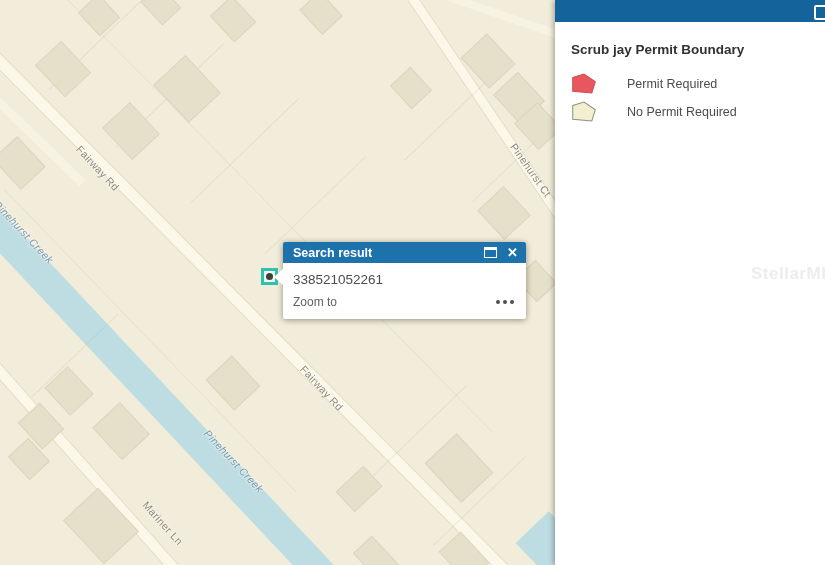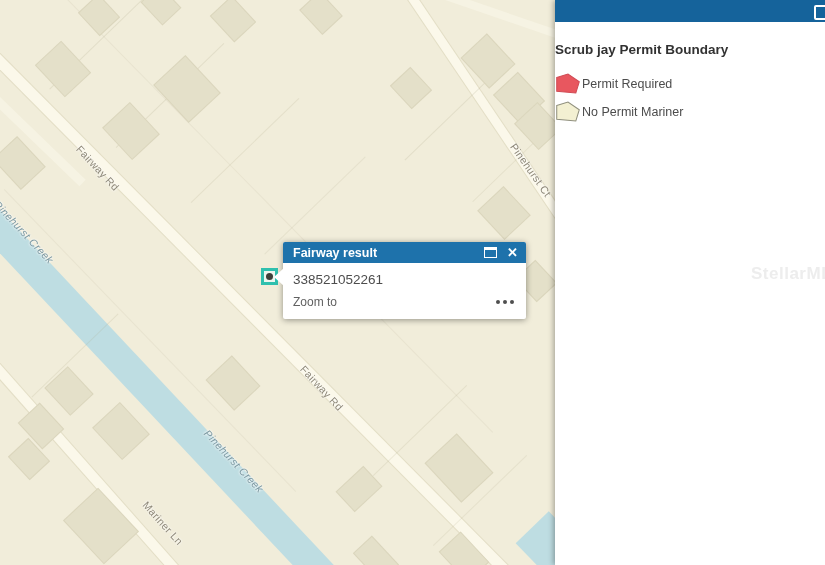--- a/index.html
+++ b/index.html
@@ -45,23 +45,23 @@
             border-radius:50%;background:#3e3f39;}
 
   
   .panel{position:absolute;right:0;top:0;width:270px;height:565px;background:#fff;
          box-shadow:-2px 0 5px rgba(0,0,0,.28);overflow:hidden;}
   .panel-header{height:22px;background:var(--legend_header,#15639b);color:#fff;
                 display:flex;align-items:center;padding-left:12px;position:relative;}
   .panel-header .ttl{font-size:14px;font-weight:bold;margin-top:36px;}
   .dock-icon{position:absolute;right:-6px;top:5px;width:13px;height:11px;
              border:2px solid #fff;border-radius:2px;cursor:pointer;}
-  .panel-body{padding:15px 0;}
+  .panel-body{padding:15px 16px;}
   .layer-title{font-size:13.5px;font-weight:bold;color:#323232;margin:5px 0 15px;}
-  .legend-item{display:flex;align-items:center;gap:1px;margin-bottom:5px;}
+  .legend-item{display:flex;align-items:center;gap:30px;margin-bottom:5px;}
   .legend-item svg{flex:none;display:block;}
   .legend-item .lbl{font-size:12.5px;color:#4c4c4c;}
   .watermark{position:absolute;left:196px;top:264px;font-size:17px;font-weight:600;
              color:#ededed;letter-spacing:.5px;white-space:nowrap;}
 </style>
 </head>
 <body>
 
 <div class="stage">
 
@@ -119,21 +119,21 @@
     <span class="maplabel waterlabel" style="left:234px;top:461px;transform:translate(-50%,-50%) rotate(47deg);">Pinehurst Creek</span>
   </div>
 
   <div class="marker">
     <i></i>
   </div>
 
   <div class="popup">
     <div class="beak"></div>
     <div class="popup-header">
-      <span class="popup-title">Fairway result</span>
+      <span class="popup-title">Search result</span>
       <span class="win-icon"></span>
       <span class="close-icon">✕</span>
     </div>
     <div class="popup-body">
       <span>338521052261</span>
     </div>
     <div class="popup-footer">
       <span class="zoomto">Zoom to</span>
       <span class="dots">
         <i></i>
@@ -154,20 +154,20 @@
           <div class="legend-item">
             <svg width="26" height="23" viewBox="0 0 30 26">
               <polygon points="2,6 15,2 28,11 24,24 2,22" fill="#e8575f" stroke="#d04c55" stroke-width="1.2"></polygon>
             </svg>
             <span class="lbl">Permit Required</span>
           </div>
           <div class="legend-item">
             <svg width="26" height="23" viewBox="0 0 30 26">
               <polygon points="2,6 15,2 28,11 24,24 2,22" fill="#f3f0d2" stroke="#8f8f7d" stroke-width="1.2"></polygon>
             </svg>
-            <span class="lbl">No Permit Mariner</span>
+            <span class="lbl">No Permit Required</span>
           </div>
         </div>
     </div>
     <span class="watermark">StellarMLS</span>
   </div>
 
 </div>
 
 </body></html>

